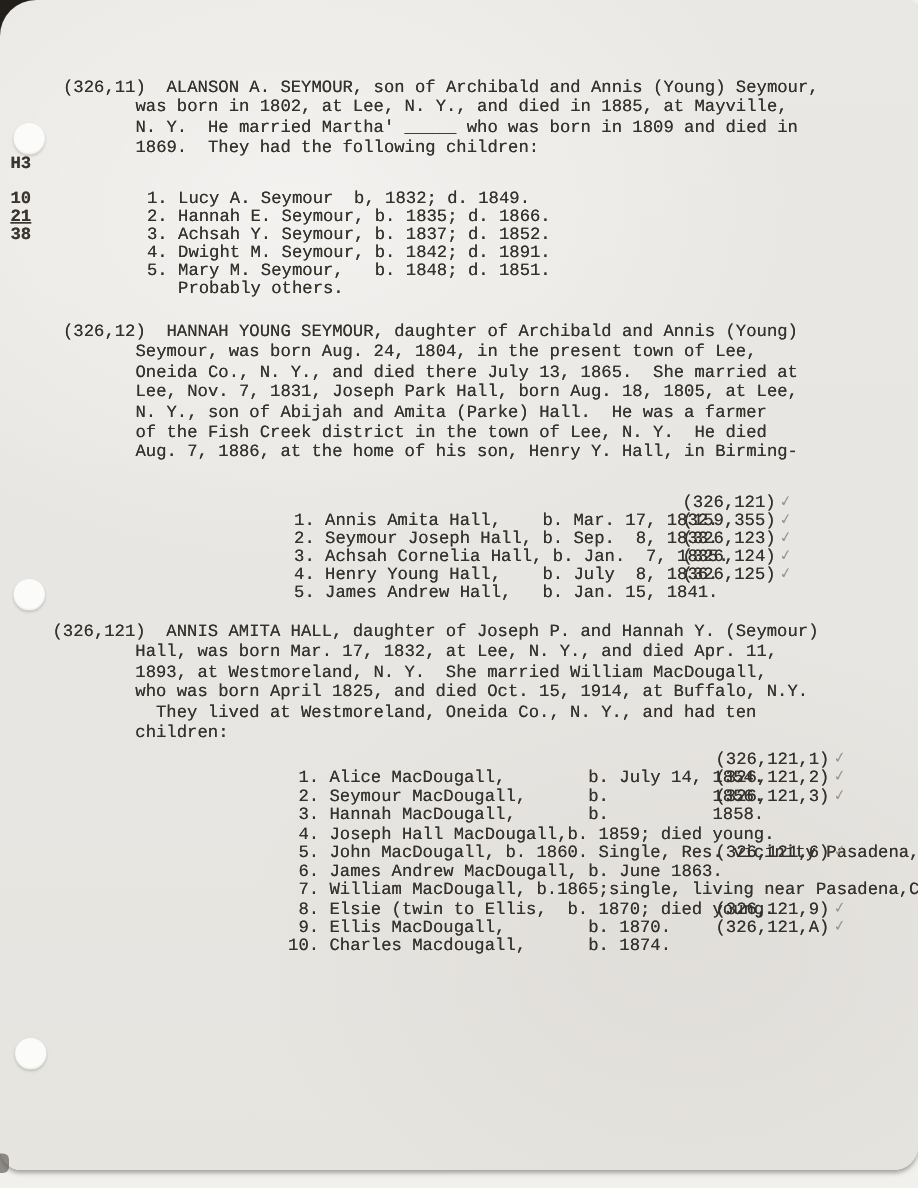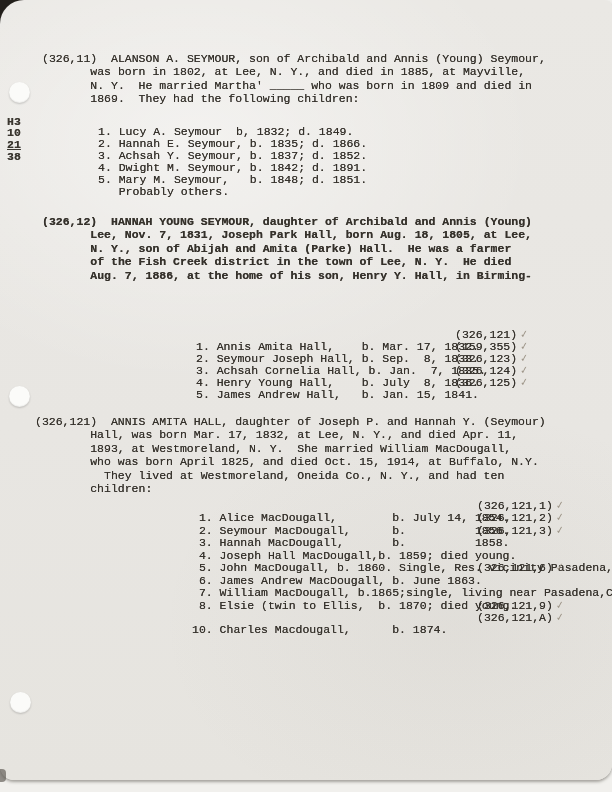--- a/index.html
+++ b/index.html
@@ -21,35 +21,35 @@
   .edge-mark{position:absolute;left:0;top:769px;width:6px;height:13px;background:#4e4a43;
              border-radius:0 4px 4px 0;opacity:.6;}
   .mono,.ln,.row-text,.ref-num{font-size:11.5px;color:#35312b;white-space:pre;
         text-shadow:0 0 .4px rgba(53,49,43,.85);}
   .para{position:absolute;}
   .ln{display:block;height:13.4px;line-height:13.4px;}
   .list{position:absolute;}
   .row{position:relative;white-space:pre;}
   .s1-para{left:42px;top:52px;}
   .s1-list{left:98px;top:125px;}
-  .s2-para{left:42px;top:215px;font-weight:bold;}
+  .s2-para{left:42px;top:215px;}
   .s2-list{left:100px;top:328px;}
   .s3-para{left:35px;top:415px;}
   .s3-list{left:96px;top:499px;}
   .s1-list .row,.s2-list .row{height:12.05px;line-height:12.05px;}
   .s3-list .row{height:12.45px;line-height:12.45px;}
   .ref{position:absolute;top:0;white-space:pre;}
   .s2-list .ref{left:355px;}
   .s3-list .ref{left:381px;}
   .check{color:#9c9386;font-size:10px;font-family:"DejaVu Sans",sans-serif;
          display:inline-block;transform:rotate(-8deg) translateY(-.5px);margin-left:3px;
          text-shadow:none;}
   .margin-note{position:absolute;left:7px;font-size:11.5px;font-weight:bold;color:#3a362f;
                white-space:pre;text-shadow:0 0 .4px rgba(58,54,47,.8);}
-  .note-0{top:115px;}
+  .note-0{top:103px;}
   .note-1{top:126px;}
   .note-2{top:138px;text-decoration:underline;}
   .note-3{top:150px;}
 </style>
 </head>
 <body>
 
 <div class="page">
   <div class="corner-notch"></div>
 
@@ -77,20 +77,22 @@
         <div class="row"><span class="row-text">3. Achsah Y. Seymour, b. 1837; d. 1852.</span></div>
         <div class="row"><span class="row-text">4. Dwight M. Seymour, b. 1842; d. 1891.</span></div>
         <div class="row"><span class="row-text">5. Mary M. Seymour,   b. 1848; d. 1851.</span></div>
         <div class="row"><span class="row-text">   Probably others.</span></div>
       </div>
     </div>
 
     <div>
       <div class="para s2-para">
         <span class="ln">(326,12)  HANNAH YOUNG SEYMOUR, daughter of Archibald and Annis (Young)</span>
+        <span class="ln">       Seymour, was born Aug. 24, 1804, in the present town of Lee,</span>
+        <span class="ln">       Oneida Co., N. Y., and died there July 13, 1865.  She married at</span>
         <span class="ln">       Lee, Nov. 7, 1831, Joseph Park Hall, born Aug. 18, 1805, at Lee,</span>
         <span class="ln">       N. Y., son of Abijah and Amita (Parke) Hall.  He was a farmer</span>
         <span class="ln">       of the Fish Creek district in the town of Lee, N. Y.  He died</span>
         <span class="ln">       Aug. 7, 1886, at the home of his son, Henry Y. Hall, in Birming-</span>
       </div>
       <div class="list s2-list">
         <div class="row">
           <span class="row-text">1. Annis Amita Hall,    b. Mar. 17, 1832.</span>
           <span class="ref"><span class="ref-num">(326,121)</span><span class="check">✓</span></span>
         </div>
@@ -145,20 +147,21 @@
           <span class="row-text"> 6. James Andrew MacDougall, b. June 1863.</span>
           <span class="ref"><span class="ref-num">(326,121,6)</span><span class="check">✓</span></span>
         </div>
         <div class="row">
           <span class="row-text"> 7. William MacDougall, b.1865;single, living near Pasadena,Cal.</span>
         </div>
         <div class="row">
           <span class="row-text"> 8. Elsie (twin to Ellis,  b. 1870; died young.</span>
         </div>
         <div class="row">
+          <span class="row-text"> 9. Ellis MacDougall,        b. 1870.</span>
           <span class="ref"><span class="ref-num">(326,121,9)</span><span class="check">✓</span></span>
         </div>
         <div class="row">
           <span class="row-text">10. Charles Macdougall,      b. 1874.</span>
           <span class="ref"><span class="ref-num">(326,121,A)</span><span class="check">✓</span></span>
         </div>
       </div>
     </div>
 
     <div class="edge-mark"></div>

